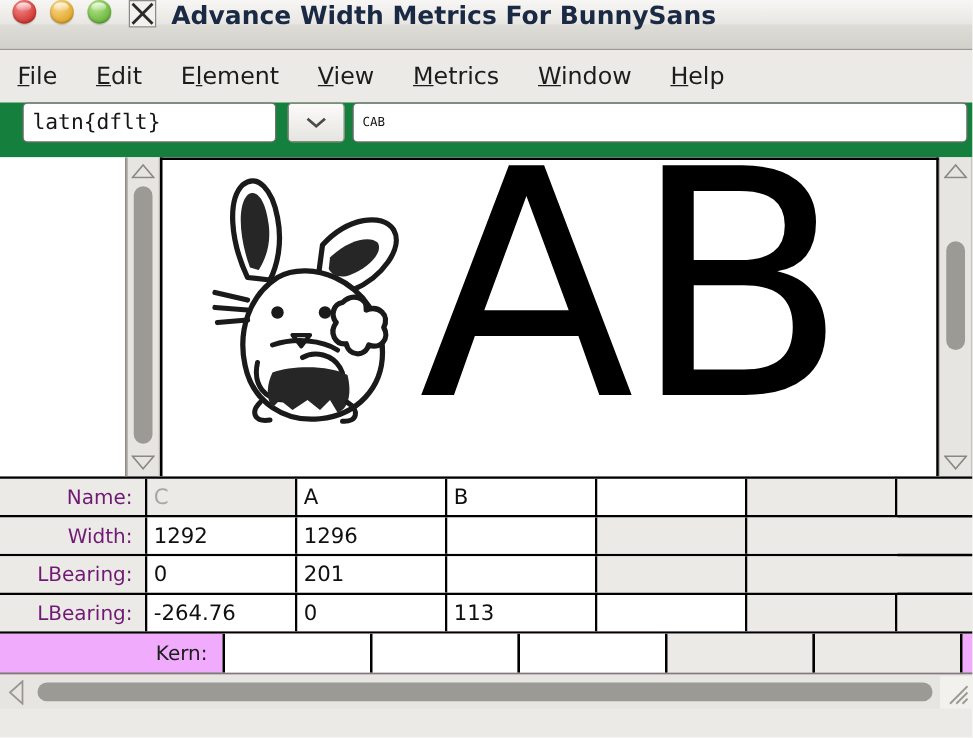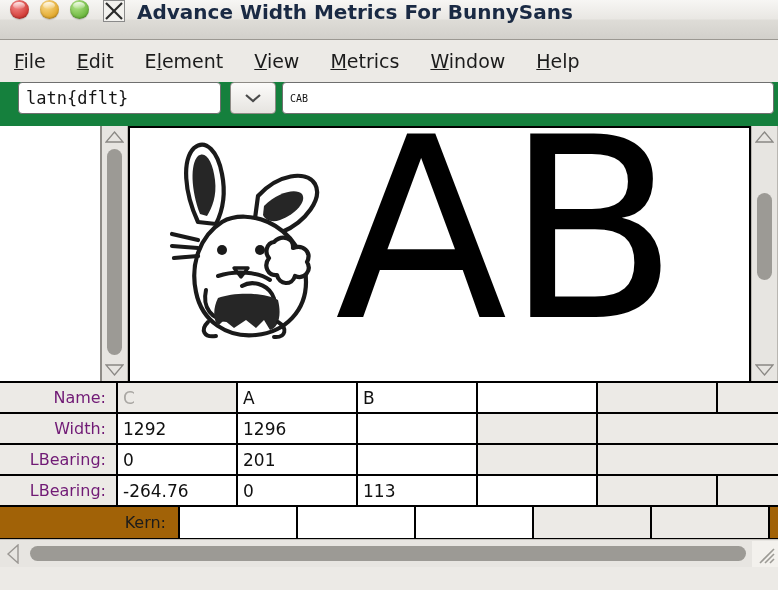--- a/index.html
+++ b/index.html
@@ -241,21 +241,21 @@
     font-family: "DejaVu Sans", sans-serif;
   }
   .mcell.disabled { background: #eceae6; color: #a9a7a3; }
   .mcell.last { border-right: 0; }
 
   
   .kernrow {
     display: flex;
     height: 31px;
     box-sizing: border-box;
-    background: #a16207;
+    background: #f0abfc;
     position: relative;
   }
   .kernlabel {
     width: 178px;
     flex: none;
     display: flex;
     align-items: center;
     justify-content: flex-end;
     padding-right: 12px;
     box-sizing: border-box;

